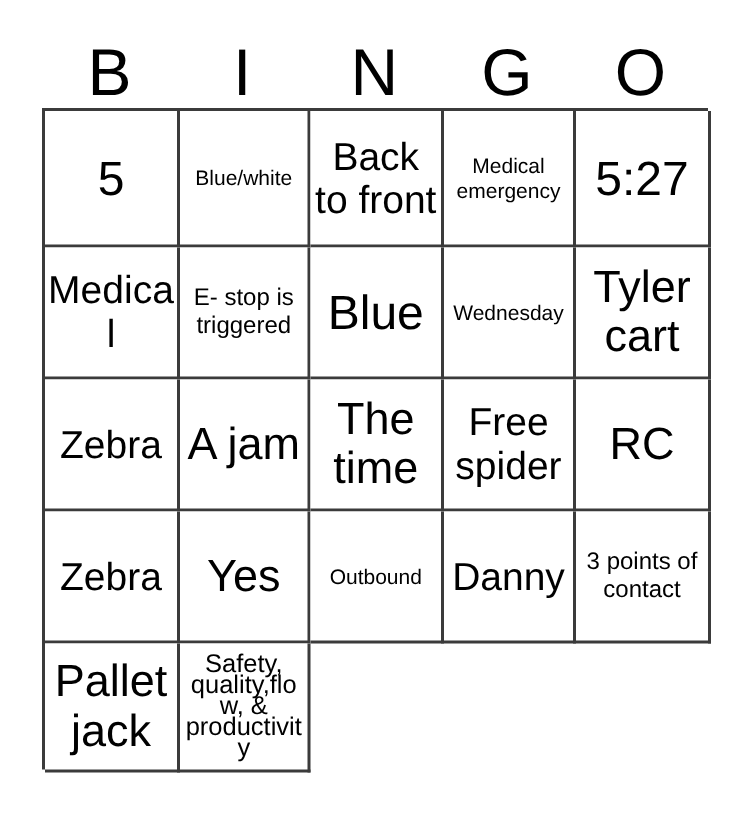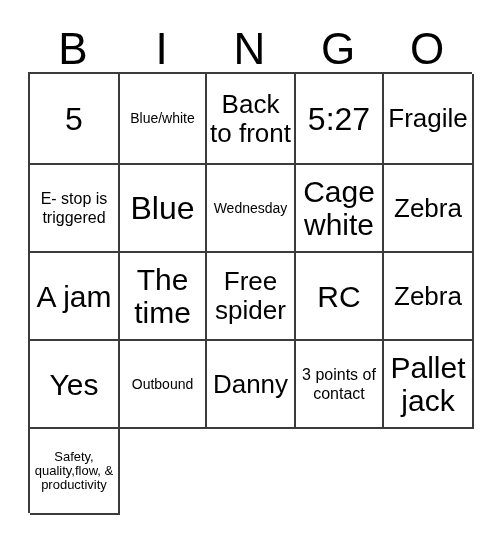--- a/index.html
+++ b/index.html
@@ -76,21 +76,21 @@
     word-wrap: break-word;
     overflow-wrap: break-word;
     hyphens: none;
   }
   
   .fs-xl span { font-size: 32px; line-height: 36px; }
   .fs-lg span { font-size: 30px; line-height: 33px; }
   .fs-md span { font-size: 26px; line-height: 29px; text-align: center; }
   .fs-sm span { font-size: 16px; line-height: 19px; }
   .fs-xs span { font-size: 14px; line-height: 17px; }
-  .fs-xxs span { font-size: 13px; line-height: 14px; }
+  .fs-xxs span { font-size: 17px; line-height: 14px; }
 </style>
 </head>
 <body>
 
 <div class="card">
 
   <div class="header-row">
     <div class="header-cell c1">B</div>
     <div class="header-cell c2">I</div>
     <div class="header-cell c3">N</div>
@@ -102,39 +102,42 @@
 
     <div class="cell fs-xl">
         <span>5</span>
       </div>
     <div class="cell fs-xs">
         <span>Blue/white</span>
       </div>
     <div class="cell fs-md">
         <span>Back to front</span>
       </div>
+    <div class="cell fs-xs">
+        <span>Medical emergency</span>
+      </div>
     <div class="cell fs-xl">
         <span>5:27</span>
       </div>
 
     <div class="cell fs-md">
-        <span>Fragile</span>
+        <span>Medical</span>
       </div>
     <div class="cell fs-sm">
         <span>E- stop is triggered</span>
       </div>
     <div class="cell fs-xl">
         <span>Blue</span>
       </div>
     <div class="cell fs-xs">
         <span>Wednesday</span>
       </div>
 
     <div class="cell fs-lg">
-        <span>Cage white</span>
+        <span>Tyler cart</span>
       </div>
     <div class="cell fs-md">
         <span>Zebra</span>
       </div>
     <div class="cell fs-lg">
         <span>A jam</span>
       </div>
 
     <div class="cell fs-lg">
         <span>The time</span>

